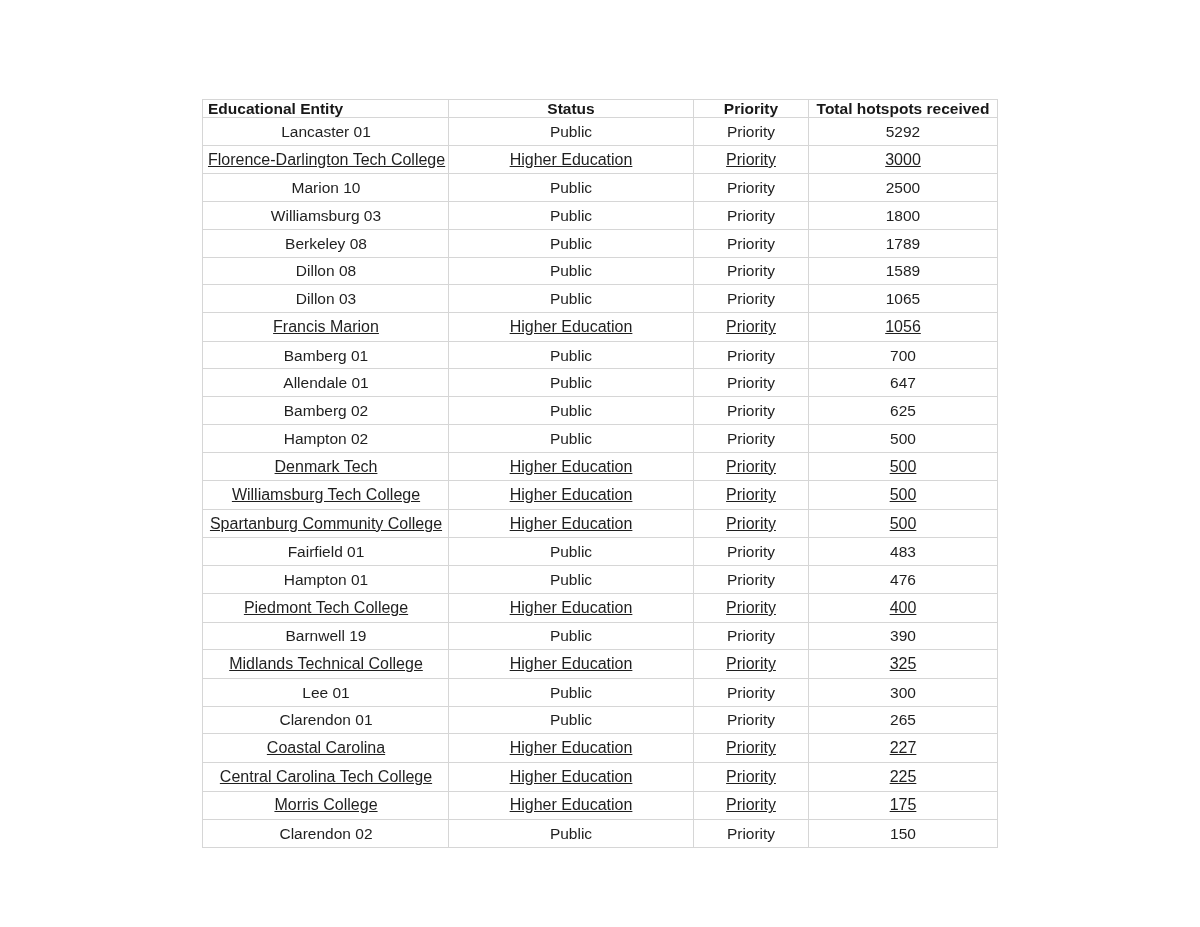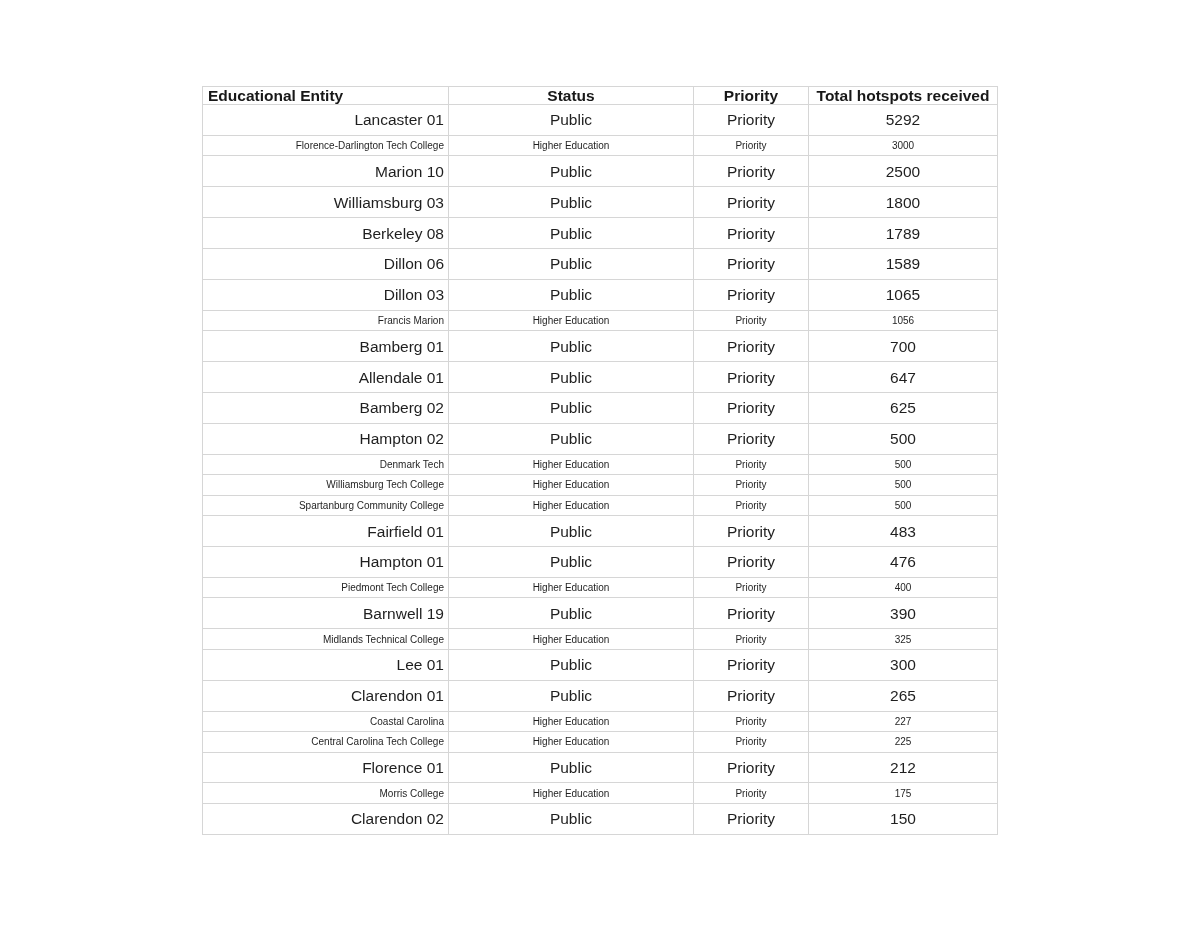--- a/index.html
+++ b/index.html
@@ -10,21 +10,21 @@
   body {
     width: 1200px;
     height: 927px;
     position: relative;
     font-family: "Liberation Sans", sans-serif;
     color: #1f1f1f;
   }
   table.data-table {
     position: absolute;
     left: 202px;
-    top: 86px;
+    top: 99px;
     width: 795px;
     height: 749px;
     border-collapse: collapse;
     table-layout: fixed;
     background: #ffffff;
     padding-left: 44px;
   }
   .data-table th,
   .data-table td {
     border: 1px solid #d6d6d6;
@@ -36,23 +36,24 @@
   }
   .data-table th {
     font-weight: bold;
     font-size: 15.5px;
     color: #181818;
   }
   .data-table td {
     font-size: 15.5px;
   }
   tr.row-smaller td {
-    font-size: 10px;
-  }
-  .col-entity   { text-align: right; }
+    font-size: 16px;
+    text-decoration: underline;
+  }
+  .col-entity   { text-align: center; }
   th.col-entity { text-align: left; padding-left: 5px; }
   td.col-entity { padding-left: 5px; }
   .col-status, .col-priority, .col-hotspots { text-align: center; }
 </style>
 </head>
 <body>
 
 <table class="data-table">
   <colgroup>
     <col style="width:246px">
@@ -93,21 +94,21 @@
     <td class="col-priority">Priority</td>
     <td class="col-hotspots">1800</td>
   </tr>
       <tr>
     <td class="col-entity">Berkeley 08</td>
     <td class="col-status">Public</td>
     <td class="col-priority">Priority</td>
     <td class="col-hotspots">1789</td>
   </tr>
       <tr>
-    <td class="col-entity">Dillon 06</td>
+    <td class="col-entity">Dillon 08</td>
     <td class="col-status">Public</td>
     <td class="col-priority">Priority</td>
     <td class="col-hotspots">1589</td>
   </tr>
       <tr>
     <td class="col-entity">Dillon 03</td>
     <td class="col-status">Public</td>
     <td class="col-priority">Priority</td>
     <td class="col-hotspots">1065</td>
   </tr>
@@ -205,26 +206,20 @@
     <td class="col-entity">Coastal Carolina</td>
     <td class="col-status">Higher Education</td>
     <td class="col-priority">Priority</td>
     <td class="col-hotspots">227</td>
   </tr>
       <tr class="row-smaller">
     <td class="col-entity">Central Carolina Tech College</td>
     <td class="col-status">Higher Education</td>
     <td class="col-priority">Priority</td>
     <td class="col-hotspots">225</td>
-  </tr>
-      <tr>
-    <td class="col-entity">Florence 01</td>
-    <td class="col-status">Public</td>
-    <td class="col-priority">Priority</td>
-    <td class="col-hotspots">212</td>
   </tr>
       <tr class="row-smaller">
     <td class="col-entity">Morris College</td>
     <td class="col-status">Higher Education</td>
     <td class="col-priority">Priority</td>
     <td class="col-hotspots">175</td>
   </tr>
       <tr>
     <td class="col-entity">Clarendon 02</td>
     <td class="col-status">Public</td>

